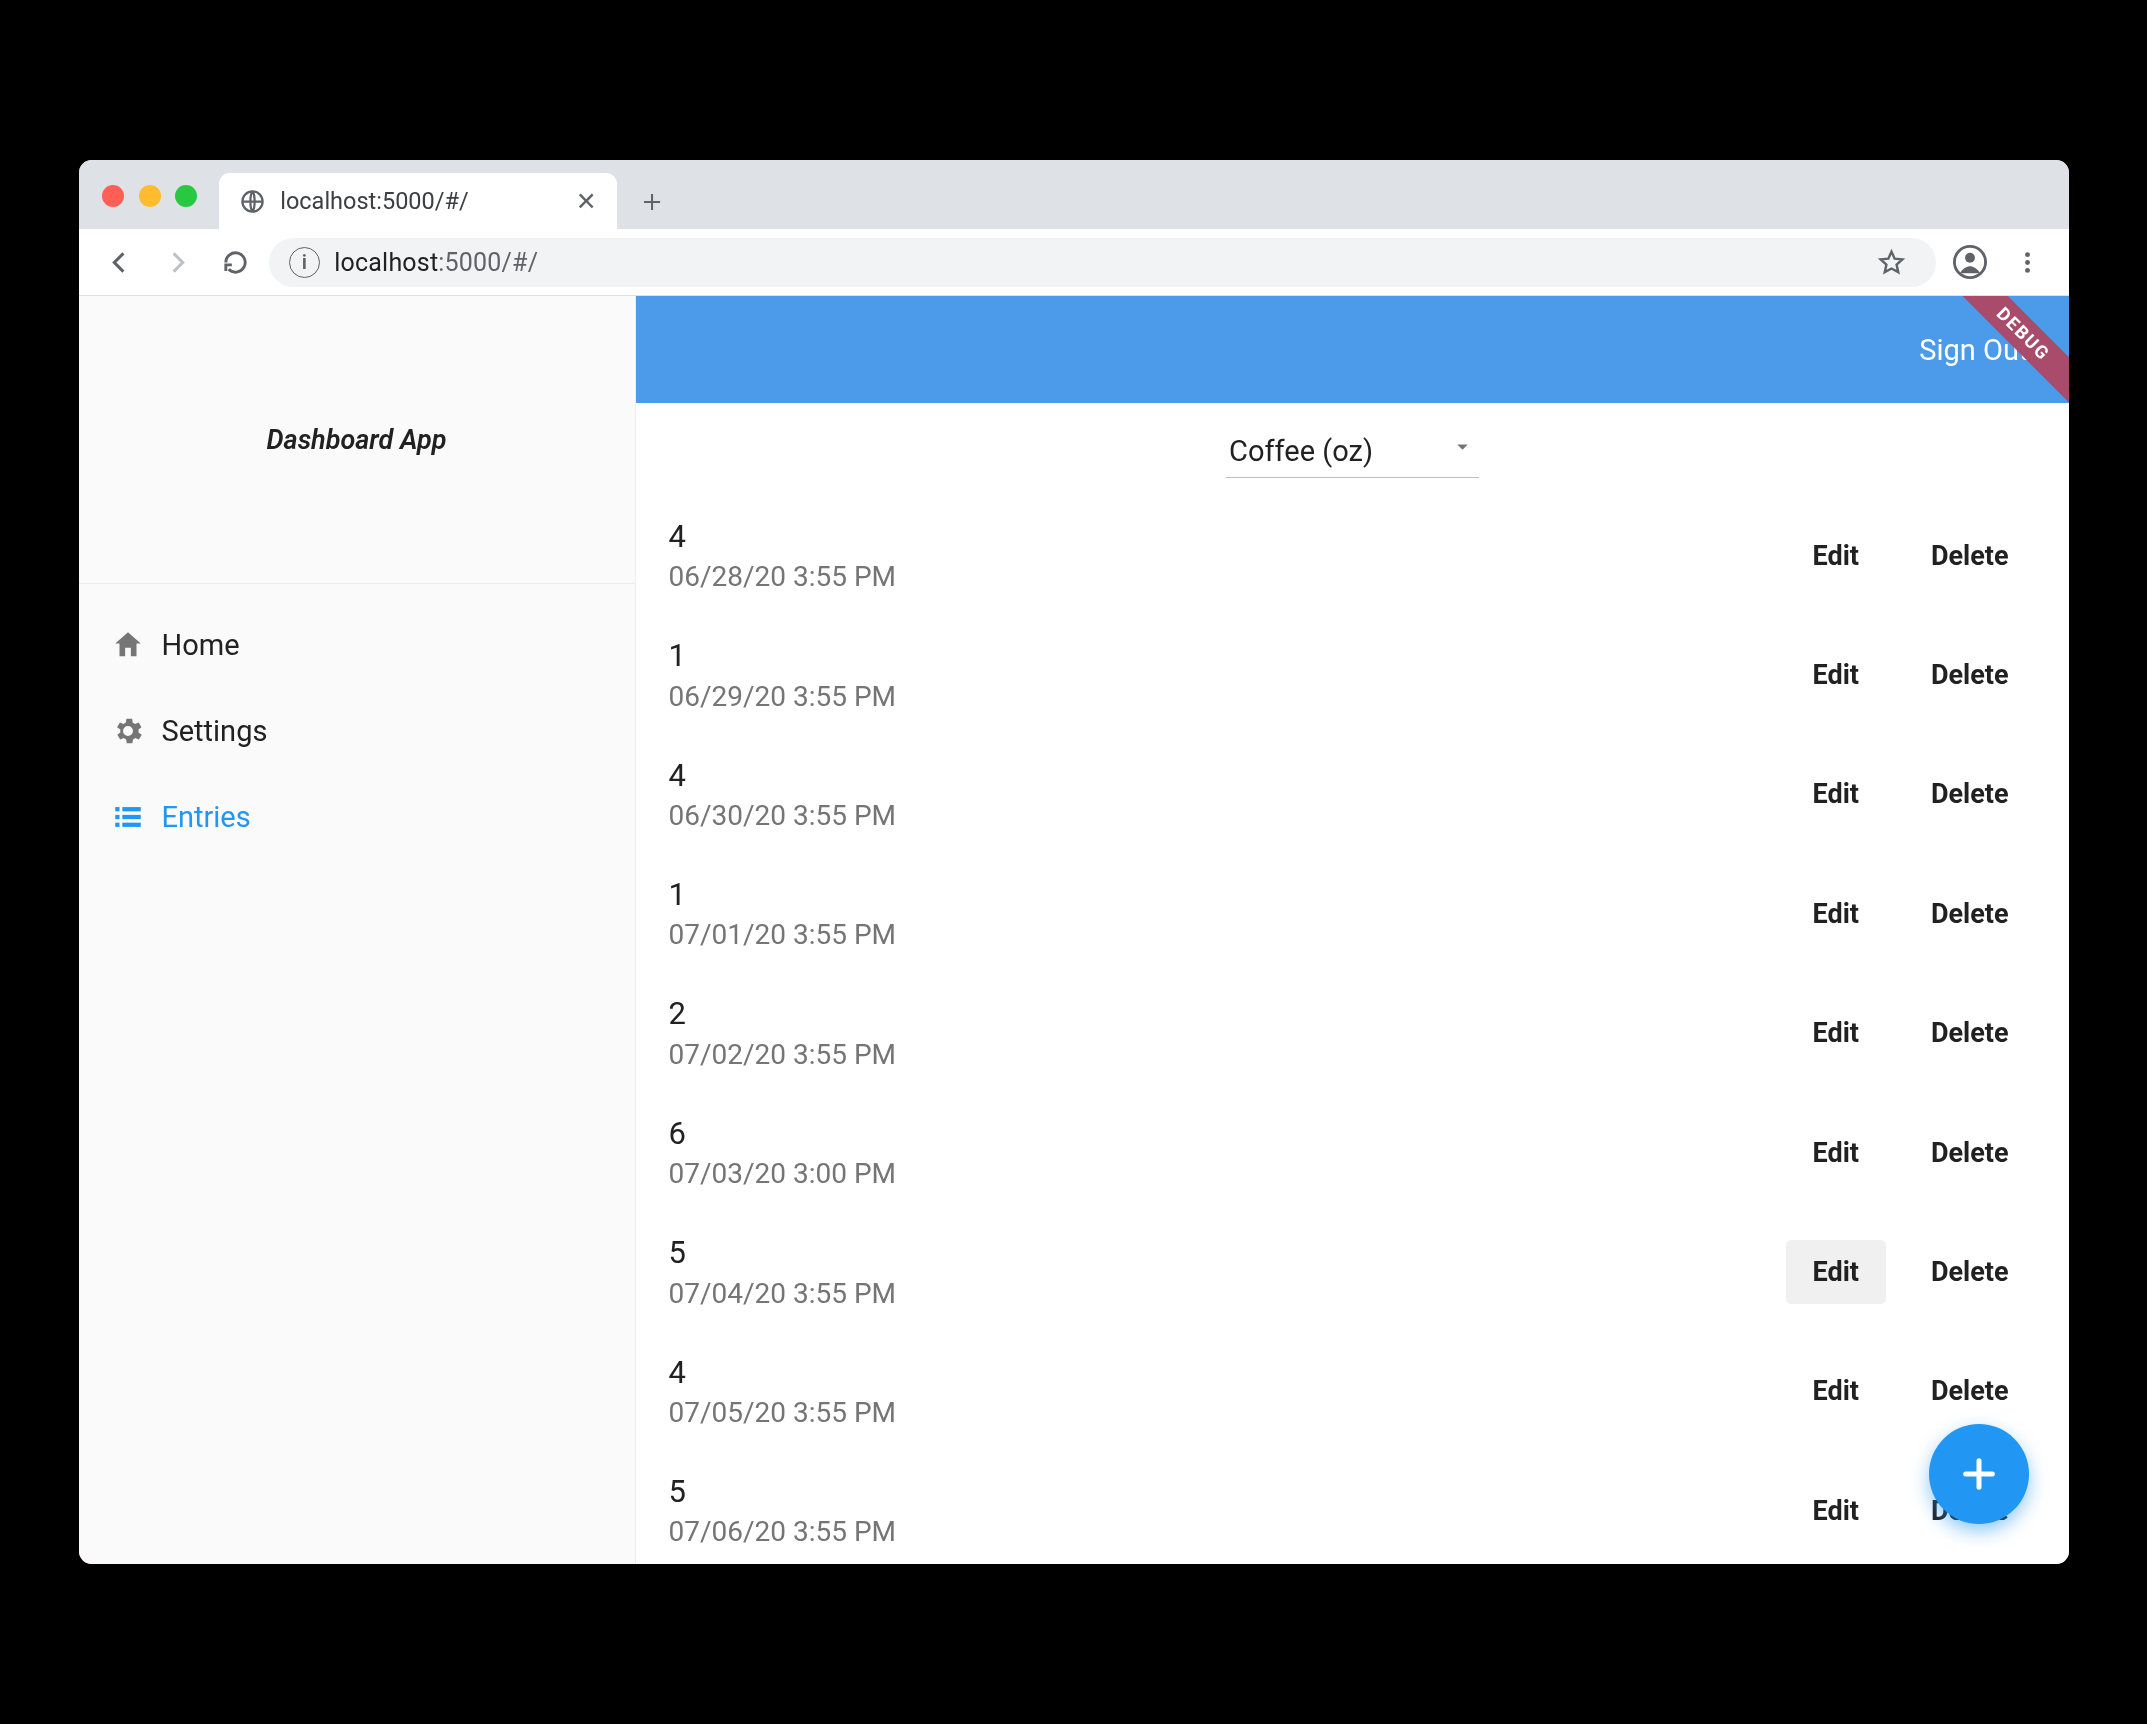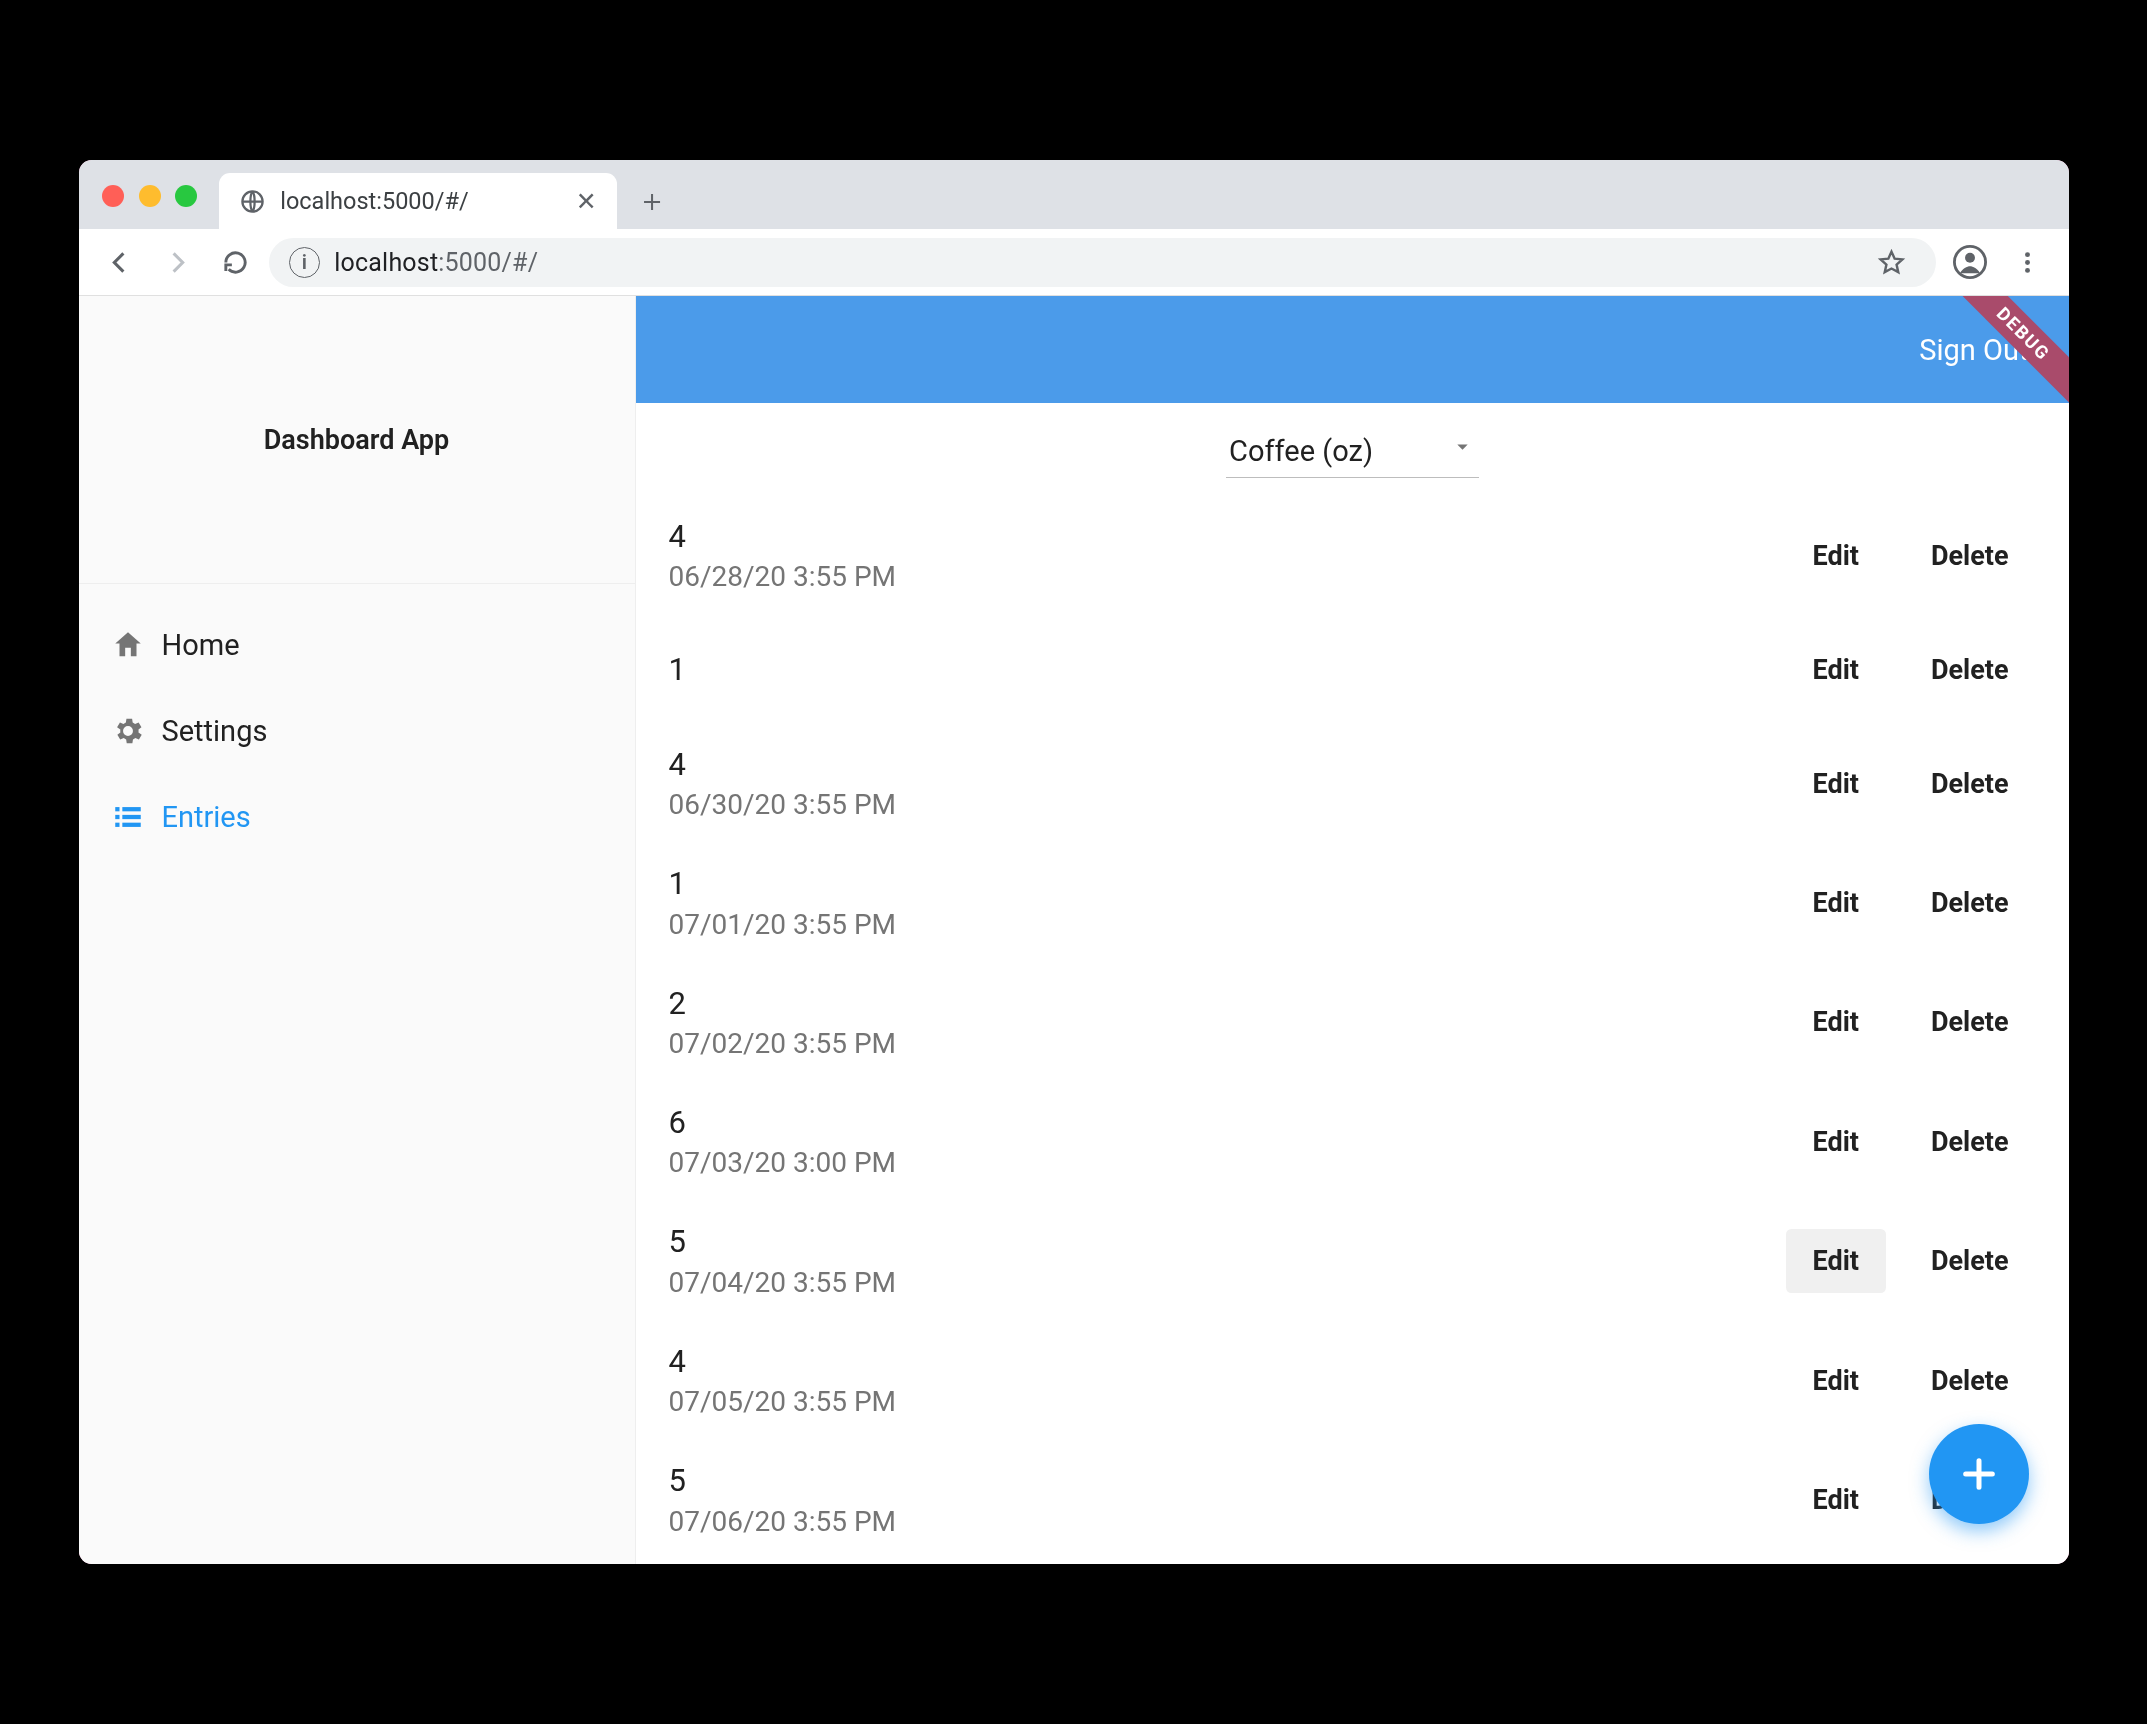--- a/index.html
+++ b/index.html
@@ -114,20 +114,21 @@
     border-right: 0.9px solid #eee;
     display: flex;
     flex-direction: column;
   }
   .brand {
     height: 288px;
     display:flex;
     align-items:center;
     justify-content:center;
     border-bottom: 0.9px solid #eee;
+    font-style: italic;
   }
   .brand-text { font-size: 27px; font-weight: 600; color: #212121; }
   .nav { padding-top: 18px; }
   .nav-item {
     display:flex;
     align-items:center;
     gap: 16px;
     padding: 25px 31px;
     cursor:pointer;
     font-size: 29px;
@@ -356,20 +357,21 @@
               <div class="content">
                 <div class="value">4</div>
                 <div class="ts">06/28/20 3:55 PM</div>
               </div>
               <div class="action">Edit</div>
               <div class="action">Delete</div>
             </div>
             <div class="row">
               <div class="content">
                 <div class="value">1</div>
+                <div class="ts">06/29/20 3:55 PM</div>
               </div>
               <div class="action">Edit</div>
               <div class="action">Delete</div>
             </div>
             <div class="row">
               <div class="content">
                 <div class="value">4</div>
                 <div class="ts">06/30/20 3:55 PM</div>
               </div>
               <div class="action">Edit</div>

